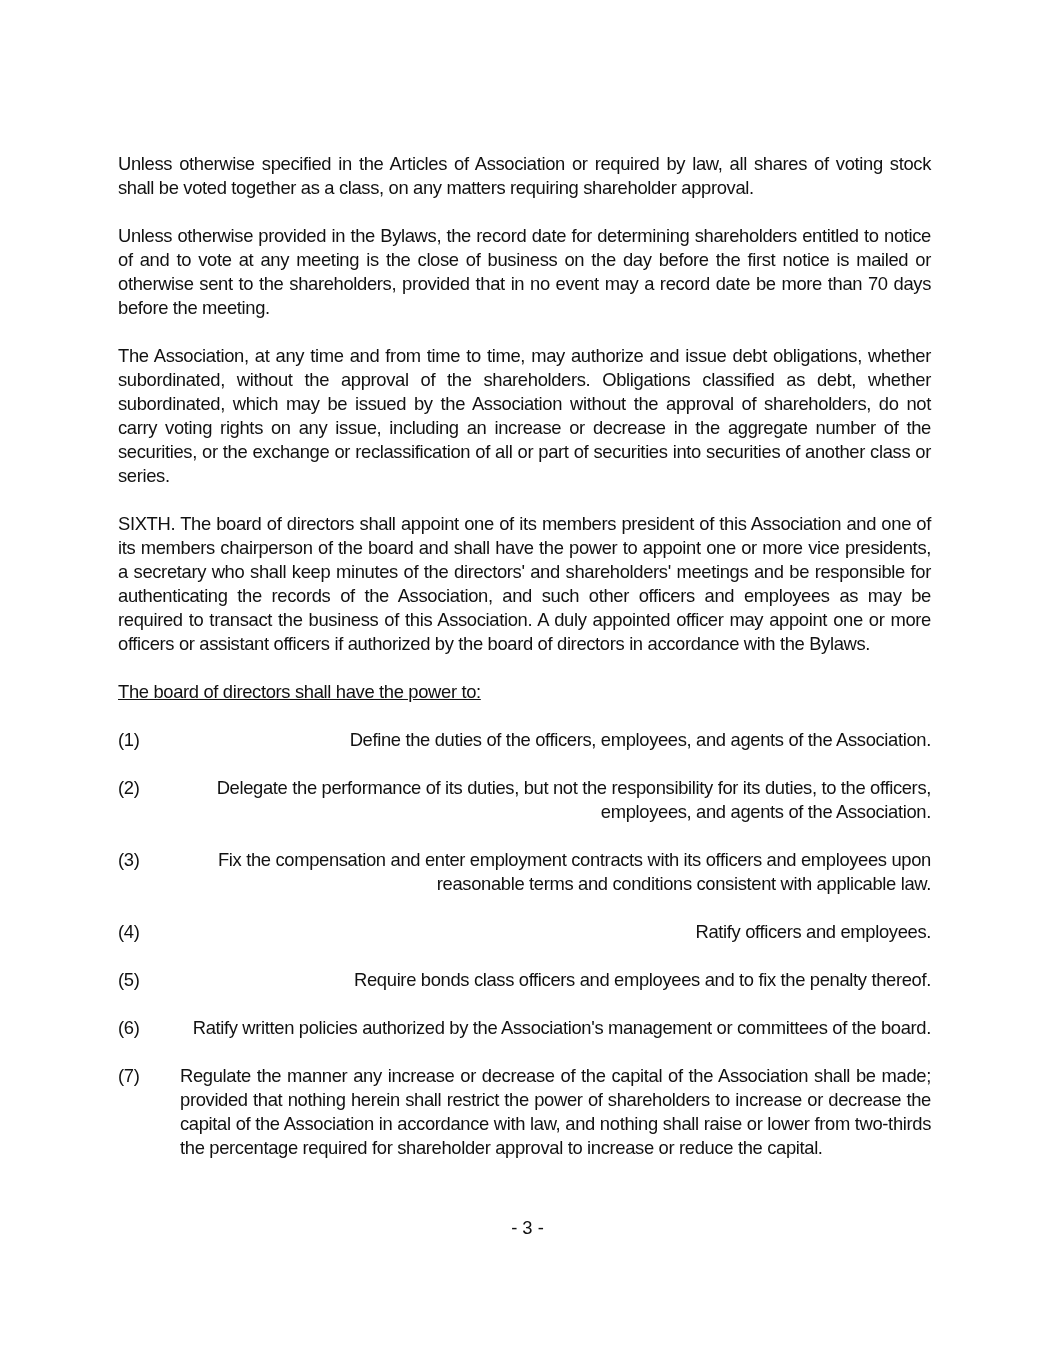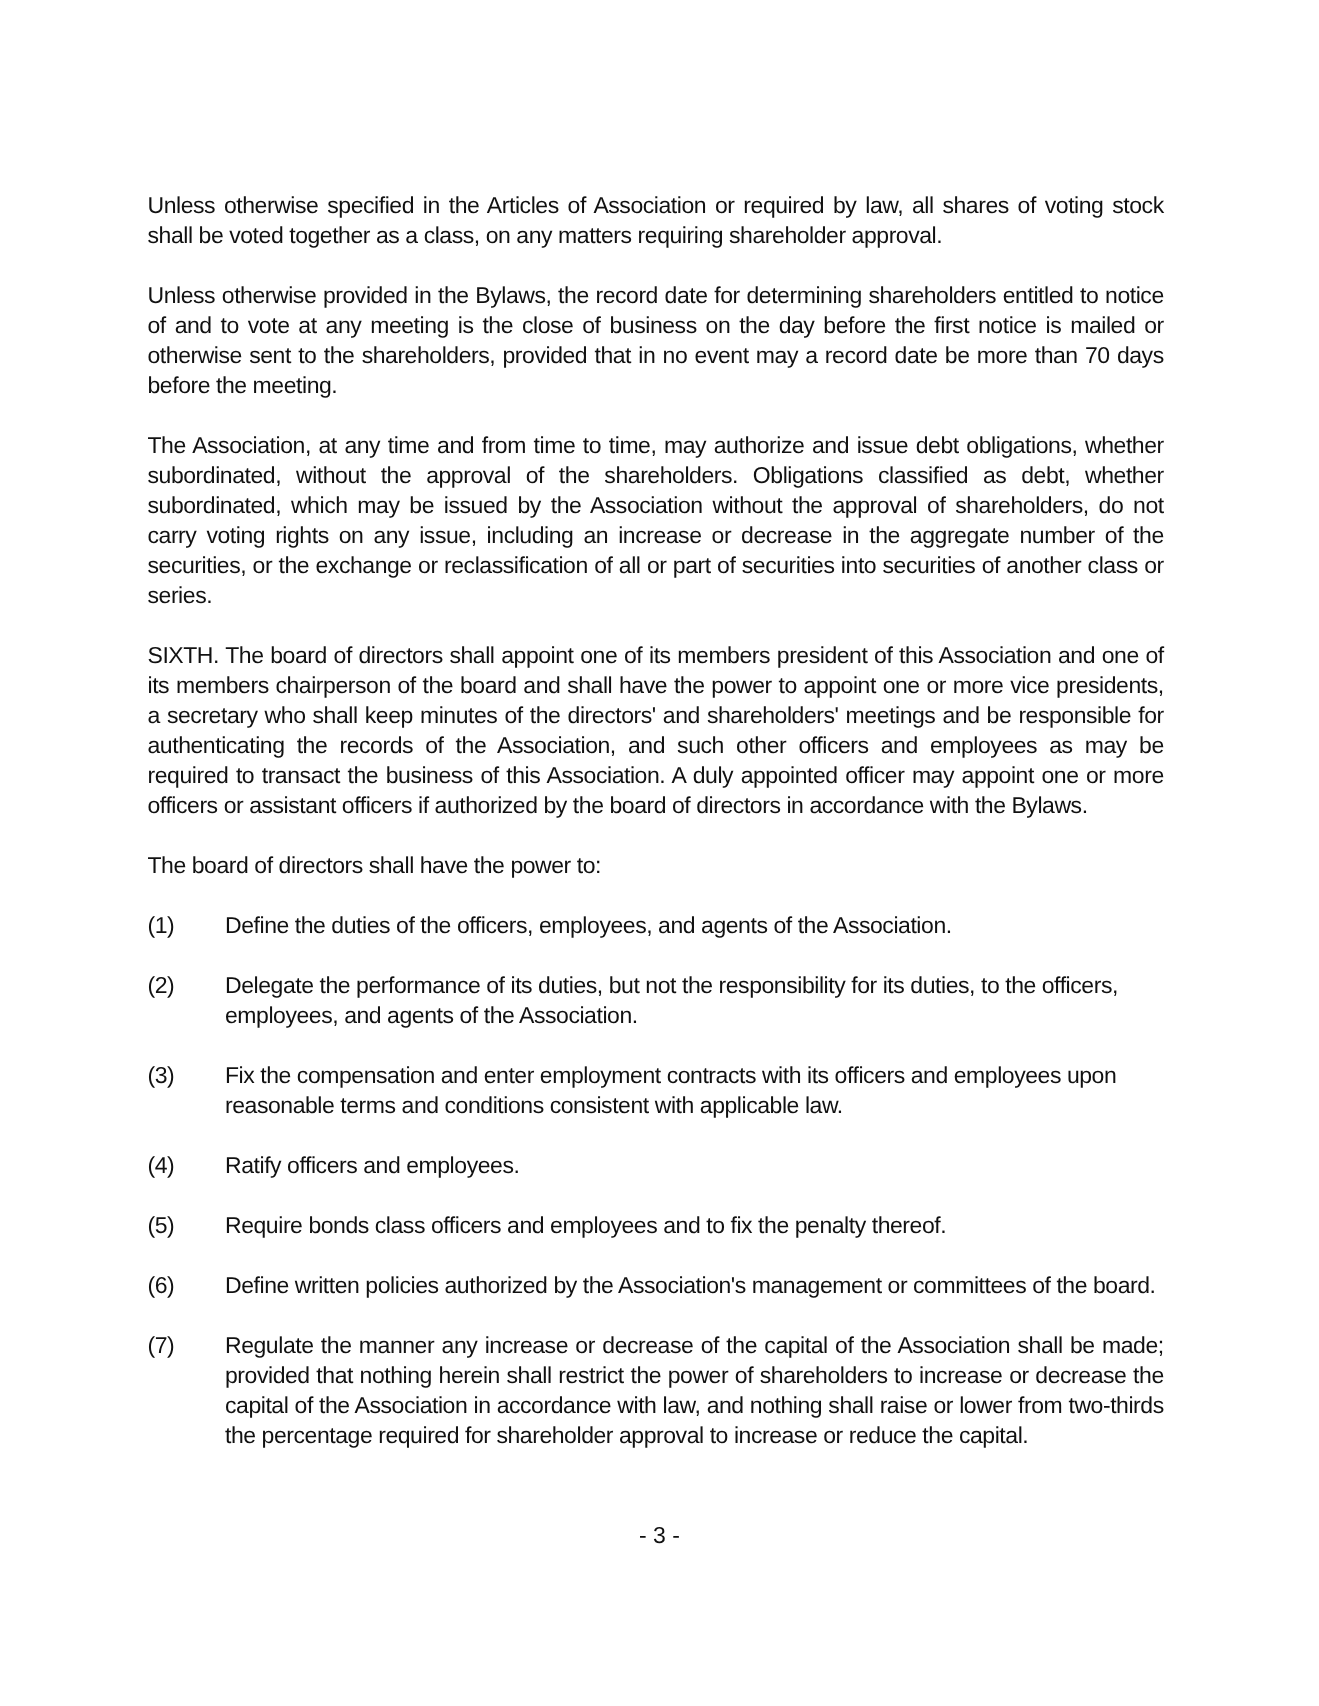--- a/index.html
+++ b/index.html
@@ -25,37 +25,38 @@
       letter-spacing: -0.35px;
       margin-top: 37px;
     }
     .para {
       margin: 0 0 24px 0;
       text-align: justify;
       text-align-last: left;
     }
     .para.no-justify {
       text-align: left;
+      text-decoration: underline;
     }
     .list {
       margin: 0;
       padding: 0;
       list-style: none;
     }
     .list-item {
       display: flex;
       margin: 0 0 24px 0;
     }
     .list-num {
       width: 62px;
       flex: 0 0 62px;
     }
     .list-text {
       flex: 1 1 auto;
-      text-align: left;
+      text-align: right;
     }
     .list-item.justify .list-text {
       text-align: justify;
       text-align-last: left;
     }
     .page-number {
       position: absolute;
       left: 0;
       width: 1055px;
       top: 1216px;
@@ -90,21 +91,21 @@
     <li class="list-item">
       <span class="list-num">(4)</span>
       <span class="list-text">Ratify officers and employees.</span>
     </li>
     <li class="list-item">
       <span class="list-num">(5)</span>
       <span class="list-text">Require bonds class officers and employees and to fix the penalty thereof.</span>
     </li>
     <li class="list-item">
       <span class="list-num">(6)</span>
-      <span class="list-text">Define written policies authorized by the Association's management or committees of the board.</span>
+      <span class="list-text">Ratify written policies authorized by the Association's management or committees of the board.</span>
     </li>
     <li class="list-item justify">
       <span class="list-num">(7)</span>
       <span class="list-text">Regulate the manner any increase or decrease of the capital of the Association shall be made; provided that nothing herein shall restrict the power of shareholders to increase or decrease the capital of the Association in accordance with law, and nothing shall raise or lower from two-thirds the percentage required for shareholder approval to increase or reduce the capital.</span>
     </li>
   </ul>
 </div>
 
 <div class="page-number">- 3 -</div>
 

